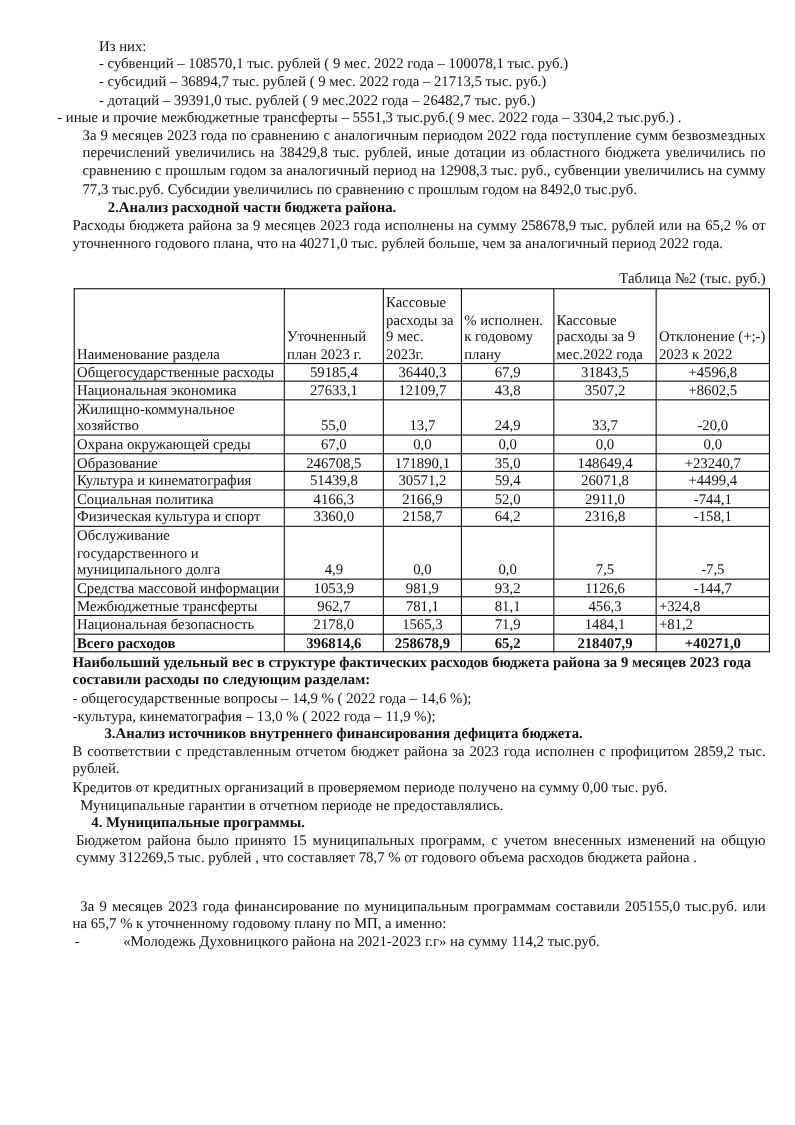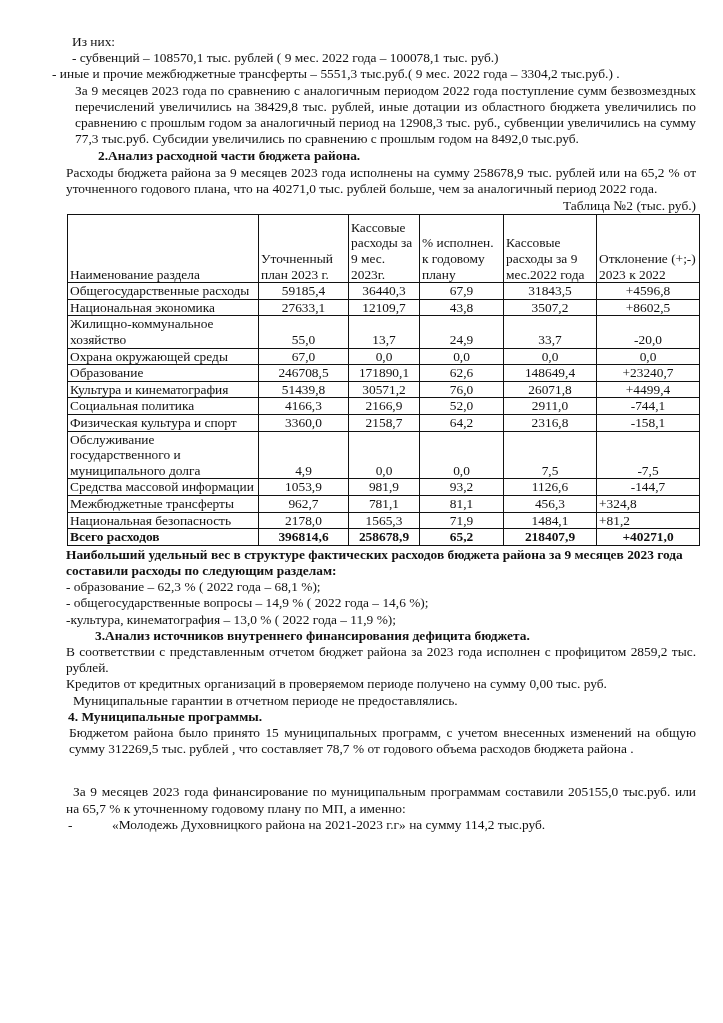--- a/index.html
+++ b/index.html
@@ -1,47 +1,49 @@
 <!DOCTYPE html>
 <html><head>
 <meta charset="utf-8">
 <style>
   html, body { margin: 0; padding: 0; background: #ffffff; }
   body { width: 723px; height: 1023px; position: relative; overflow: hidden;
          font-family: "Liberation Serif", serif; font-size: 13.4px; color: #111; line-height: 16.2px; }
   .page { position: absolute; left: 66px; top: 34px; width: 630px; }
   p { margin: 0; }
   .j { text-align: justify; }
-  .ind { padding-left: 6px; }
+  .ind { padding-left: 6px; margin-left: 18px; }
   .ind2 { padding-left: 9px; }
   .b { font-weight: bold; }
   .right { text-align: right; }
   .out { margin-left: -14px; }
   table { border-collapse: collapse; width: 632px; margin-left: 1px; table-layout: fixed; }
   td { border: 1px solid #111; padding: 0 2px; vertical-align: bottom; line-height: 15.6px; font-size: 13.4px; }
   td.num { text-align: center; }
   td.lft { text-align: left; }
   tr.total td { font-weight: bold; }
   tbody tr { }
   .dashli { padding-left: 2px; }
   .dashli .dash { display: inline-block; width: 44px; }
 </style>
 </head>
 <body>
 
 <div class="page">
 
   <p class="ind">Из них:</p>
   <p class="ind">- субвенций –  108570,1  тыс. рублей (  9 мес. 2022 года – 100078,1  тыс. руб.)</p>
+  <p class="ind">- субсидий –  36894,7 тыс. рублей (  9 мес. 2022 года – 21713,5 тыс. руб.)</p>
+  <p class="ind">- дотаций –  39391,0  тыс. рублей (   9 мес.2022 года – 26482,7  тыс. руб.)</p>
   <p class="out">-  иные и прочие межбюджетные трансферты – 5551,3 тыс.руб.( 9 мес. 2022 года – 3304,2    тыс.руб.) .</p>
   <p class="j ind2" style="text-indent:0;"> За 9 месяцев 2023 года по сравнению с аналогичным периодом 2022 года поступление сумм безвозмездных перечислений увеличились на 38429,8  тыс. рублей, иные дотации из областного бюджета  увеличились по сравнению с прошлым годом за аналогичный период на    12908,3 тыс. руб., субвенции   увеличились на сумму 77,3   тыс.руб. Субсидии увеличились по сравнению с прошлым годом на 8492,0 тыс.руб.</p>
 
   <p class="b" style="margin-top:1px;margin-left:32px;">2.Анализ расходной части бюджета   района.</p>
   <p class="j">Расходы  бюджета  района за  9 месяцев 2023 года исполнены на сумму  258678,9  тыс. рублей или на 65,2   % от уточненного годового плана, что на   40271,0 тыс. рублей    больше, чем за аналогичный период 2022 года.</p>
-  <p class="right" style="margin-top:1px;">Таблица №2 (тыс. руб.)</p>
+  <p class="right" style="margin-top:16px;">Таблица №2 (тыс. руб.)</p>
 
   <table>
     <colgroup>
       <col style="width:191px">
         <col style="width:90px">
         <col style="width:71px">
         <col style="width:84px">
         <col style="width:93px">
         <col style="width:103px">
     </colgroup>
@@ -85,29 +87,29 @@
         <td class="num">67,0</td>
         <td class="num">0,0</td>
         <td class="num">0,0</td>
         <td class="num">0,0</td>
         <td class="num">0,0</td>
       </tr>
       <tr>
         <td class="lft"> Образование</td>
         <td class="num">246708,5</td>
         <td class="num">171890,1</td>
-        <td class="num">62,6</td>
+        <td class="num">35,0</td>
         <td class="num">148649,4</td>
         <td class="num">+23240,7</td>
       </tr>
       <tr>
         <td class="lft"> Культура и кинематография</td>
         <td class="num">51439,8</td>
         <td class="num">30571,2</td>
-        <td class="num">76,0</td>
+        <td class="num">59,4</td>
         <td class="num">26071,8</td>
         <td class="num">+4499,4</td>
       </tr>
       <tr>
         <td class="lft"> Социальная политика</td>
         <td class="num">4166,3</td>
         <td class="num">2166,9</td>
         <td class="num">52,0</td>
         <td class="num">2911,0</td>
         <td class="num">-744,1</td>
@@ -157,29 +159,28 @@
         <td class="num">396814,6</td>
         <td class="num">258678,9</td>
         <td class="num">65,2</td>
         <td class="num">218407,9</td>
         <td class="num">+40271,0</td>
       </tr>
     </tbody>
   </table>
 
   <p style="margin-top:1px;font-weight:bold;">Наибольший удельный вес в структуре фактических расходов бюджета   района за  9  месяцев 2023 года составили расходы по следующим разделам:</p>
-  <p>- образование –  62,3   % (  2022 года –  68,1  %);</p>
   <p>- общегосударственные вопросы – 14,9  % (  2022 года – 14,6  %);</p>
   <p>-культура, кинематография –  13,0   % (  2022 года – 11,9  %);</p>
 
   <p class="b" style="padding-left:29px;">3.Анализ источников внутреннего финансирования дефицита бюджета.</p>
   <p class="j">В соответствии  с  представленным  отчетом  бюджет  района за 2023 года исполнен с профицитом 2859,2  тыс. рублей.</p>
   <p>Кредитов от кредитных организаций в проверяемом периоде  получено на сумму 0,00 тыс. руб.</p>
   <p style="padding-left:7px;">Муниципальные гарантии в отчетном периоде не предоставлялись.</p>
 
-  <p class="b" style="padding-left:2px;">4. Муниципальные   программы.</p>
+  <p class="b" style="padding-left:2px;margin-left:15px;">4. Муниципальные   программы.</p>
   <p class="j" style="padding-left:3px;">Бюджетом района было принято 15 муниципальных   программ, с учетом внесенных изменений на общую сумму  312269,5 тыс. рублей  , что составляет 78,7 % от годового объема расходов бюджета района .</p>
   <p class="j" style="text-indent:7px;margin-top:27px;">За 9 месяцев 2023 года финансирование  по   муниципальным   программам составили  205155,0 тыс.руб. или на 65,7 % к уточненному годовому плану по МП, а именно:</p>
   <p class="dashli">
     <span class="dash">-</span><span>«Молодежь Духовницкого района на 2021-2023 г.г» на сумму 114,2  тыс.руб.</span>
   </p>
 
 </div>
 
 </body></html>

